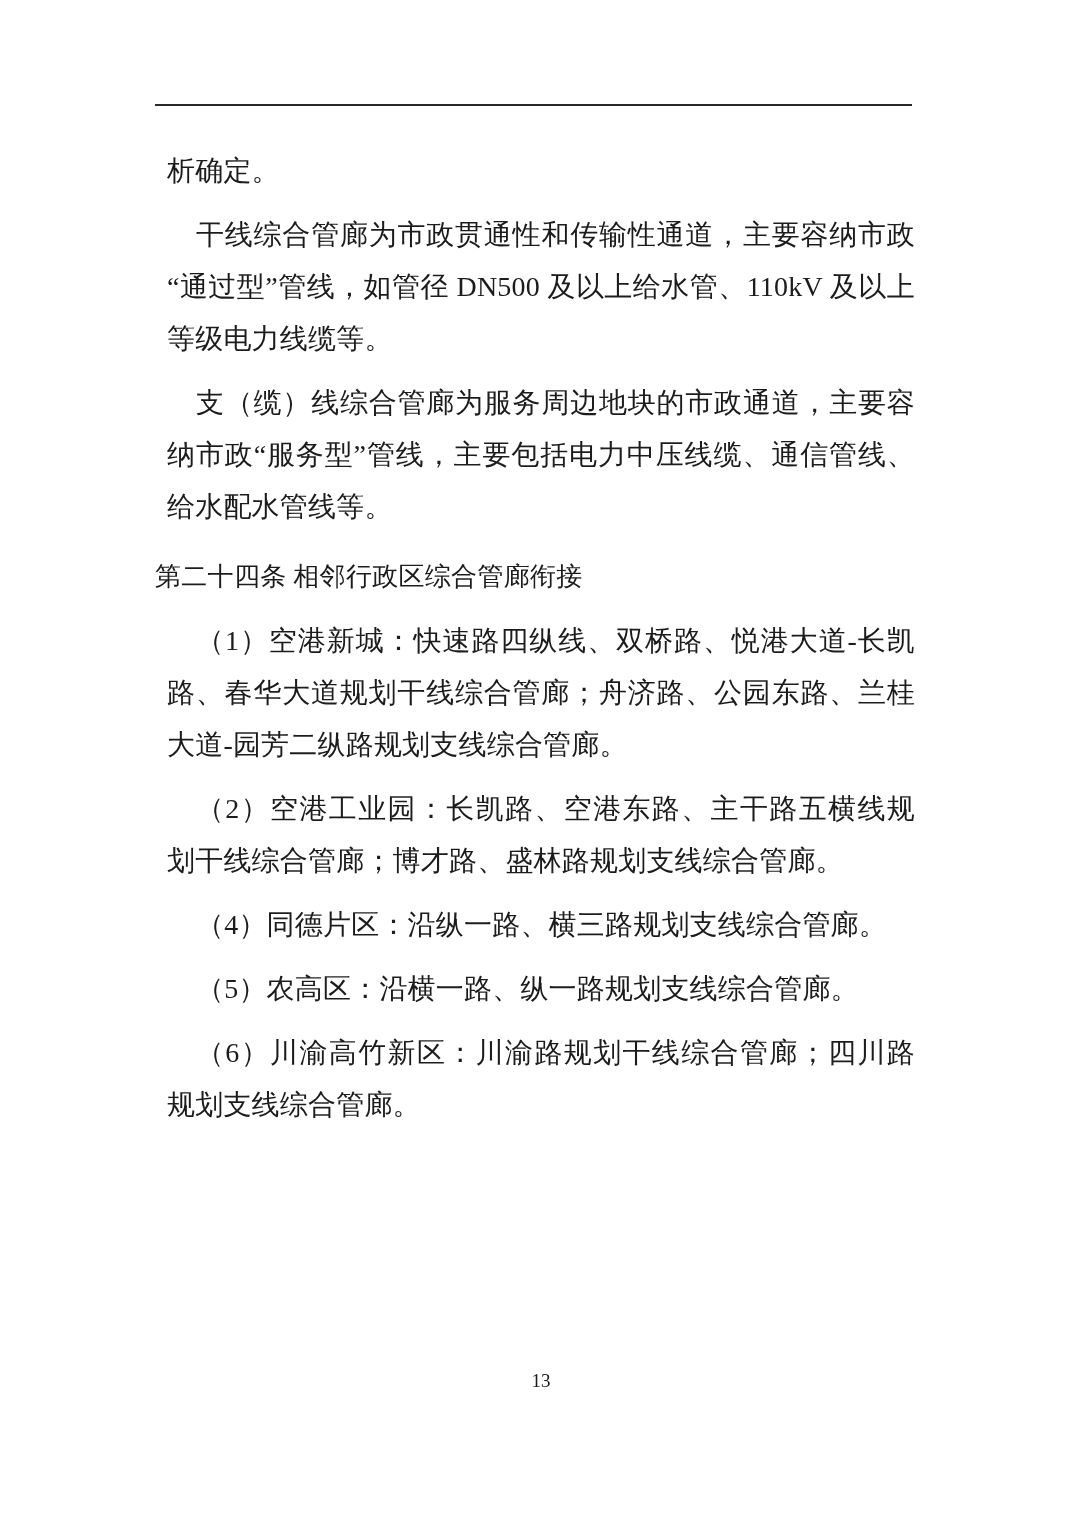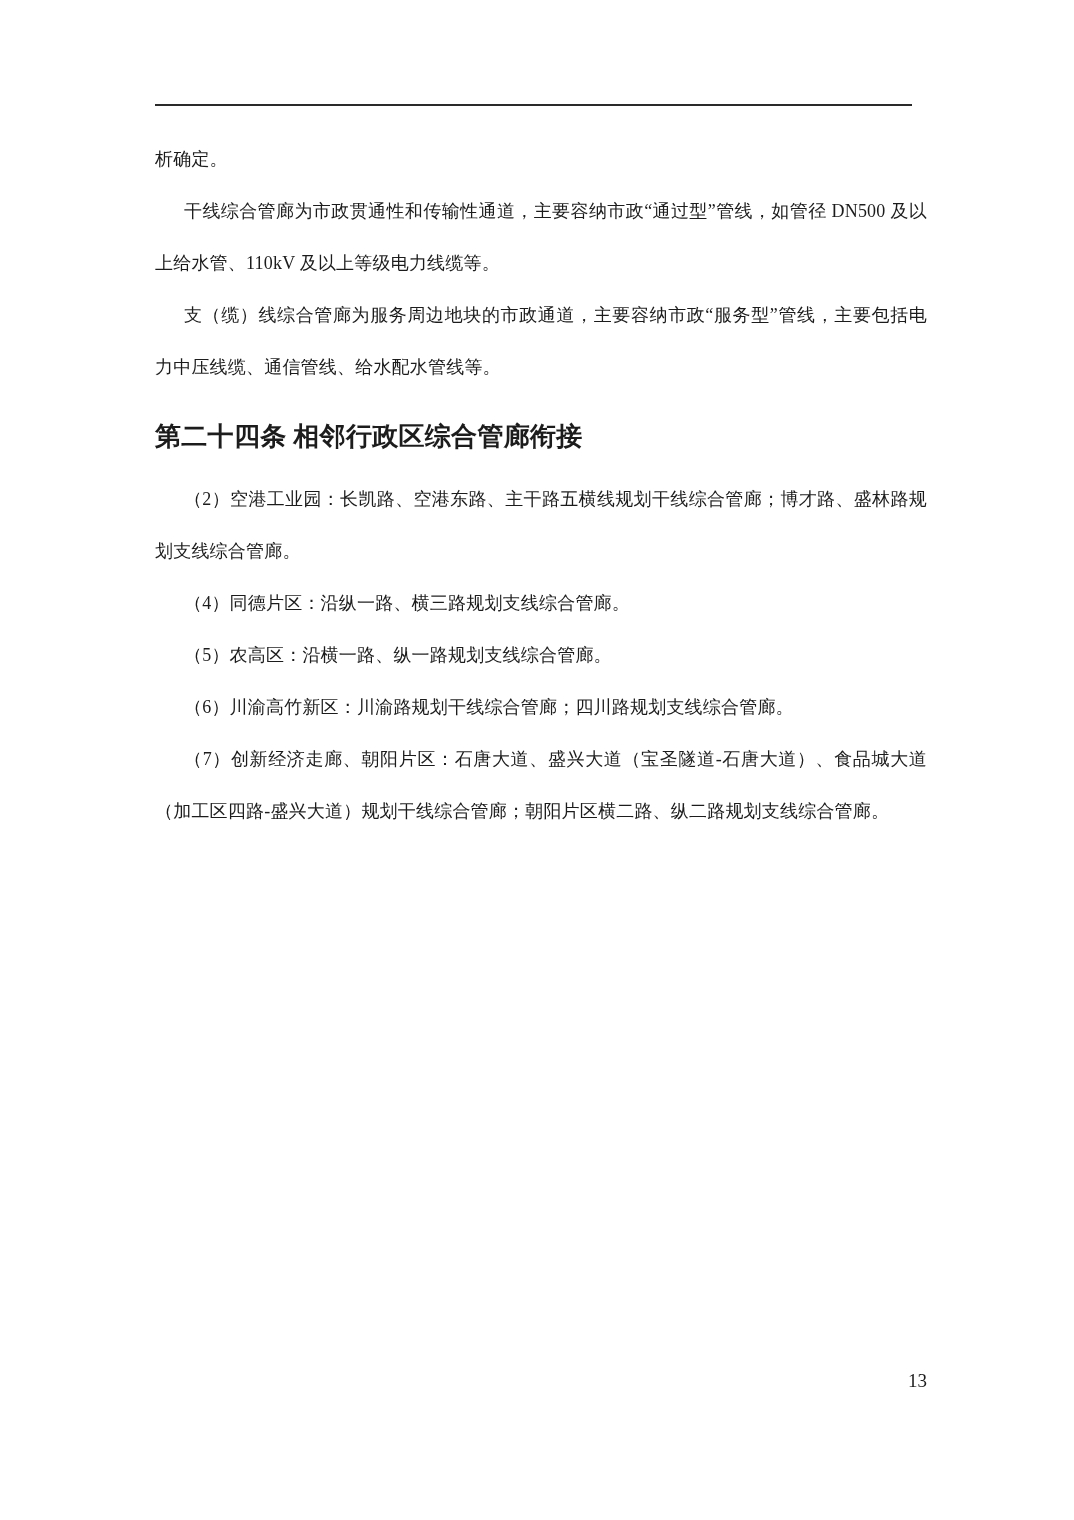--- a/index.html
+++ b/index.html
@@ -20,55 +20,55 @@
     height: 2px;
     background: var(--rule-color, #2a2a2a);
   }
   .content {
     position: absolute;
     left: 155px;
     top: 133px;
     width: 772px;
   }
   .para {
-    margin: 0;
-    font-size: 18px;
+    margin: 12px;
+    font-size: 28px;
     line-height: 52px;
     text-align: justify;
     text-justify: inter-ideograph;
     letter-spacing: 0.2px;
   }
   .para.indent { text-indent: 29px; }
   .heading {
     margin: 18px 0 10px 0;
     font-size: 26px;
     line-height: 52px;
-    font-weight: bold;
+    font-weight: normal;
     letter-spacing: 0.3px;
   }
   .page-number {
     position: absolute;
     left: 155px;
     top: 1369px;
     width: 772px;
-    text-align: right;
+    text-align: center;
     font-size: 19px;
     line-height: 24px;
   }
 </style>
 </head>
 <body>
 
 <div class="header-rule"></div>
 
 <section class="content">
   <p class="para">析确定。</p>
   <p class="para indent">干线综合管廊为市政贯通性和传输性通道，主要容纳市政“通过型”管线，如管径 DN500 及以上给水管、110kV 及以上等级电力线缆等。</p>
   <p class="para indent">支（缆）线综合管廊为服务周边地块的市政通道，主要容纳市政“服务型”管线，主要包括电力中压线缆、通信管线、给水配水管线等。</p>
   <h2 class="heading">第二十四条 相邻行政区综合管廊衔接</h2>
+  <p class="para indent">（1）空港新城：快速路四纵线、双桥路、悦港大道-长凯路、春华大道规划干线综合管廊；舟济路、公园东路、兰桂大道-园芳二纵路规划支线综合管廊。</p>
   <p class="para indent">（2）空港工业园：长凯路、空港东路、主干路五横线规划干线综合管廊；博才路、盛林路规划支线综合管廊。</p>
   <p class="para indent">（4）同德片区：沿纵一路、横三路规划支线综合管廊。</p>
   <p class="para indent">（5）农高区：沿横一路、纵一路规划支线综合管廊。</p>
   <p class="para indent">（6）川渝高竹新区：川渝路规划干线综合管廊；四川路规划支线综合管廊。</p>
-  <p class="para indent">（7）创新经济走廊、朝阳片区：石唐大道、盛兴大道（宝圣隧道-石唐大道）、食品城大道（加工区四路-盛兴大道）规划干线综合管廊；朝阳片区横二路、纵二路规划支线综合管廊。</p>
 </section>
 
 <footer class="page-number">13</footer>
 
 </body></html>

